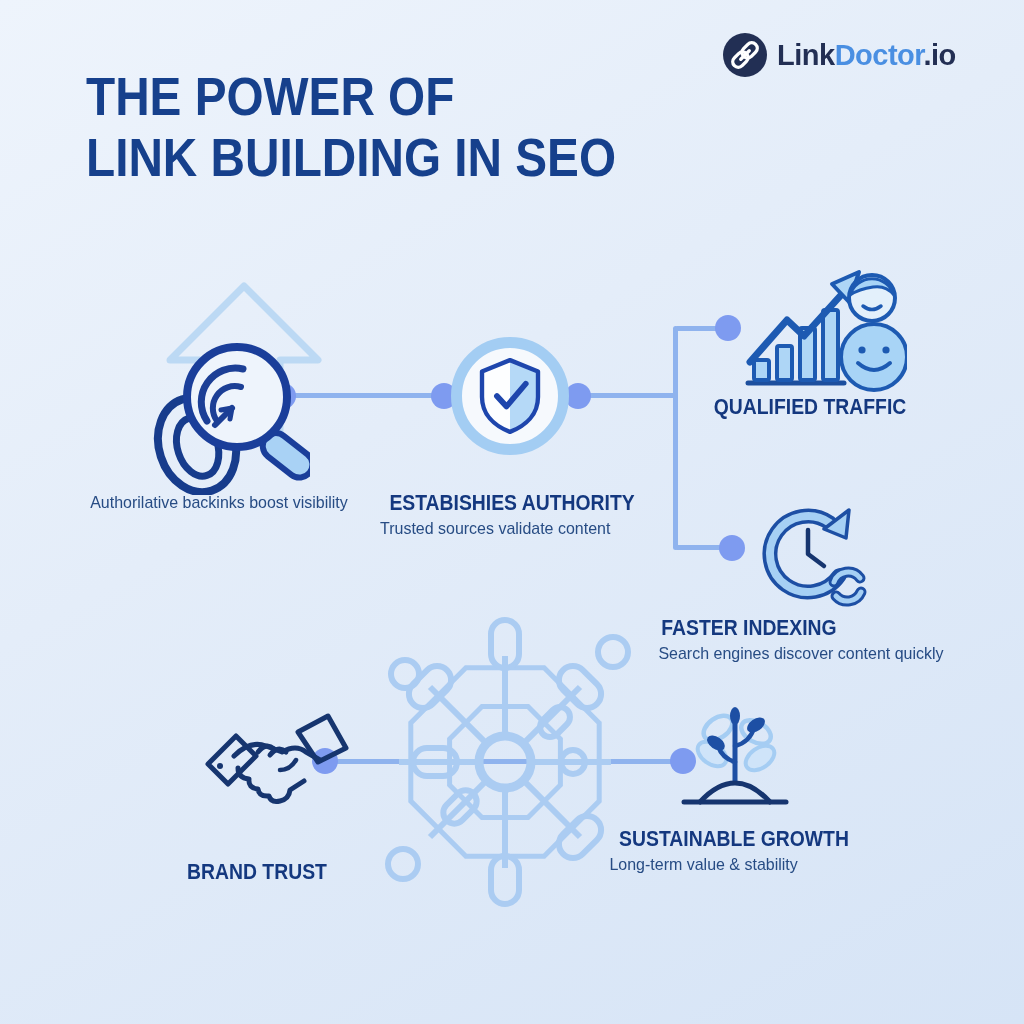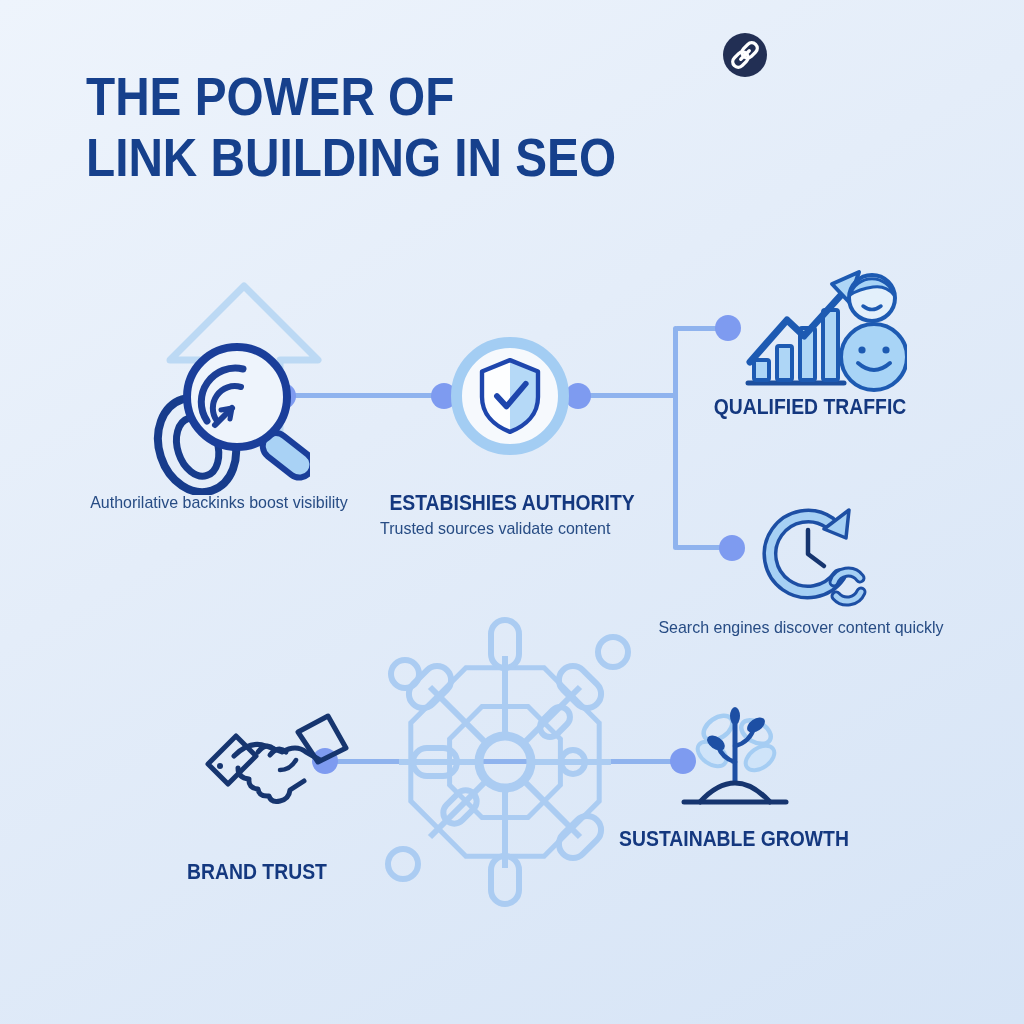--- a/index.html
+++ b/index.html
@@ -36,20 +36,21 @@
 
   <div class="abs logo">
     <svg width="46" height="46" viewBox="0 0 46 46">
       <circle cx="23" cy="23" r="22" fill="#222f54"></circle>
       <g stroke="#ffffff" stroke-width="3.4" fill="none" stroke-linecap="round" transform="rotate(-45 23 23)">
         <rect x="8" y="17.5" width="17" height="11" rx="5.5"></rect>
         <rect x="21" y="17.5" width="17" height="11" rx="5.5"></rect>
         <line x1="17" y1="23" x2="29" y2="23"></line>
       </g>
     </svg>
+    <div class="logo-text"><span>Link</span><span class="mid">Doctor</span><span>.io</span></div>
   </div>
 
   <div class="abs title">
     <div>THE POWER OF</div>
     <div>LINK BUILDING IN SEO</div>
   </div>
 
   <div class="line" style="left:290px;top:393px;width:156px;"></div>
   <div class="line" style="left:585px;top:393px;width:93px;"></div>
   <div class="vline" style="left:673px;top:326px;height:224px;"></div>
@@ -198,24 +199,26 @@
   <div class="label-block" style="left:512px;top:490px;">
     <div><span class="h">ESTABISHIES AUTHORITY</span></div>
     <div><span class="s">Trusted sources validate content</span></div>
   </div>
 
   <div class="label-block" style="left:810px;top:394px;">
     <div><span class="h">QUALIFIED TRAFFIC</span></div>
   </div>
 
   <div class="label-block" style="left:801px;top:615px;">
+    <div><span class="h">FASTER INDEXING</span></div>
     <div><span class="s">Search engines discover content quickly</span></div>
   </div>
 
   <div class="label-block" style="left:257px;top:859px;">
     <div><span class="h">BRAND TRUST</span></div>
   </div>
 
   <div class="label-block" style="left:734px;top:826px;">
     <div><span class="h">SUSTAINABLE GROWTH</span></div>
+    <div><span class="s">Long-term value &amp; stability</span></div>
   </div>
 
 </div>
 
 </body></html>

